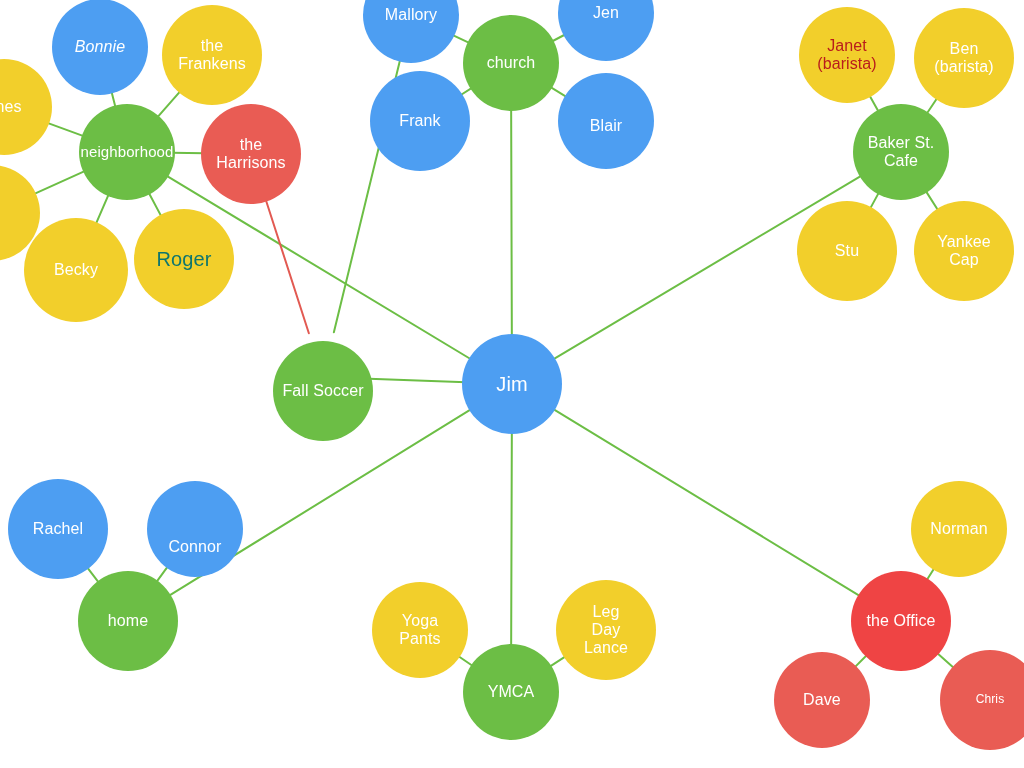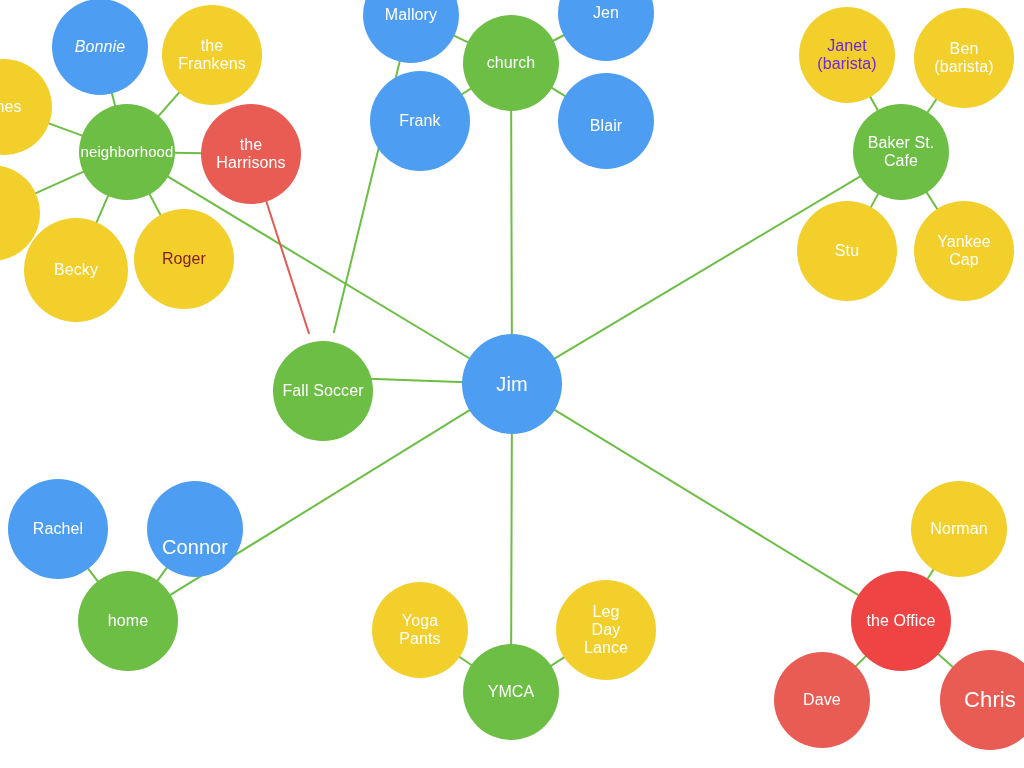--- a/index.html
+++ b/index.html
@@ -128,52 +128,52 @@
         <span class="node-label" style="font-size: 16px; color: rgb(255, 255, 255);"></span>
       </div>
       <div class="node" style="left: 201px; top: 104px; width: 100px; height: 100px; background: rgb(233, 92, 84);">
         <span class="node-label" style="font-size: 16px; color: rgb(255, 255, 255);">the
 Harrisons</span>
       </div>
       <div class="node" style="left: 24px; top: 218px; width: 104px; height: 104px; background: rgb(242, 207, 43);">
         <span class="node-label" style="font-size: 16px; color: rgb(255, 255, 255);">Becky</span>
       </div>
       <div class="node" style="left: 134px; top: 209px; width: 100px; height: 100px; background: rgb(242, 207, 43);">
-        <span class="node-label" style="font-size: 16px; color: #7f1d1d;">Roger</span>
+        <span class="node-label" style="font-size: 20px; color: #0f766e;">Roger</span>
       </div>
       <div class="node" style="left: 273px; top: 341px; width: 100px; height: 100px; background: rgb(108, 190, 69);">
         <span class="node-label" style="font-size: 16px; color: rgb(255, 255, 255);">Fall Soccer</span>
       </div>
       <div class="node" style="left: 853px; top: 104px; width: 96px; height: 96px; background: rgb(108, 190, 69);">
         <span class="node-label" style="font-size: 16px; color: rgb(255, 255, 255);">Baker St.
 Cafe</span>
       </div>
       <div class="node" style="left: 799px; top: 7px; width: 96px; height: 96px; background: rgb(242, 207, 43);">
-        <span class="node-label" style="font-size: 16px; color: #6d28d9;">Janet
+        <span class="node-label" style="font-size: 16px; color: #b91c1c;">Janet
 (barista)</span>
       </div>
       <div class="node" style="left: 914px; top: 8px; width: 100px; height: 100px; background: rgb(242, 207, 43);">
         <span class="node-label" style="font-size: 16px; color: rgb(255, 255, 255);">Ben
 (barista)</span>
       </div>
       <div class="node" style="left: 797px; top: 201px; width: 100px; height: 100px; background: rgb(242, 207, 43);">
         <span class="node-label" style="font-size: 16px; color: rgb(255, 255, 255);">Stu</span>
       </div>
       <div class="node" style="left: 914px; top: 201px; width: 100px; height: 100px; background: rgb(242, 207, 43);">
         <span class="node-label" style="font-size: 16px; color: rgb(255, 255, 255);">Yankee
 Cap</span>
       </div>
       <div class="node" style="left: 78px; top: 571px; width: 100px; height: 100px; background: rgb(108, 190, 69);">
         <span class="node-label" style="font-size: 16px; color: rgb(255, 255, 255);">home</span>
       </div>
       <div class="node" style="left: 8px; top: 479px; width: 100px; height: 100px; background: rgb(77, 158, 242);">
         <span class="node-label" style="font-size: 16px; color: rgb(255, 255, 255);">Rachel</span>
       </div>
       <div class="node" style="left: 147px; top: 481px; width: 96px; height: 96px; background: rgb(77, 158, 242);">
-        <span class="node-label" style="font-size: 20px; color: rgb(255, 255, 255); margin-top: 36px;">Connor</span>
+        <span class="node-label" style="font-size: 16px; color: rgb(255, 255, 255); margin-top: 36px;">Connor</span>
       </div>
       <div class="node" style="left: 463px; top: 644px; width: 96px; height: 96px; background: rgb(108, 190, 69);">
         <span class="node-label" style="font-size: 16px; color: rgb(255, 255, 255);">YMCA</span>
       </div>
       <div class="node" style="left: 372px; top: 582px; width: 96px; height: 96px; background: rgb(242, 207, 43);">
         <span class="node-label" style="font-size: 16px; color: rgb(255, 255, 255);">Yoga
 Pants</span>
       </div>
       <div class="node" style="left: 556px; top: 580px; width: 100px; height: 100px; background: rgb(242, 207, 43);">
         <span class="node-label" style="font-size: 16px; color: rgb(255, 255, 255);">Leg
@@ -183,16 +183,16 @@
       <div class="node" style="left: 851px; top: 571px; width: 100px; height: 100px; background: #ef4444;">
         <span class="node-label" style="font-size: 16px; color: rgb(255, 255, 255);">the Office</span>
       </div>
       <div class="node" style="left: 911px; top: 481px; width: 96px; height: 96px; background: rgb(242, 207, 43);">
         <span class="node-label" style="font-size: 16px; color: rgb(255, 255, 255);">Norman</span>
       </div>
       <div class="node" style="left: 774px; top: 652px; width: 96px; height: 96px; background: rgb(233, 92, 84);">
         <span class="node-label" style="font-size: 16px; color: rgb(255, 255, 255);">Dave</span>
       </div>
       <div class="node" style="left: 940px; top: 650px; width: 100px; height: 100px; background: rgb(233, 92, 84);">
-        <span class="node-label" style="font-size: 22px; color: rgb(255, 255, 255);">Chris</span>
+        <span class="node-label" style="font-size: 12px; color: rgb(255, 255, 255);">Chris</span>
       </div>
     </div>
 </div>
 
 </body></html>

